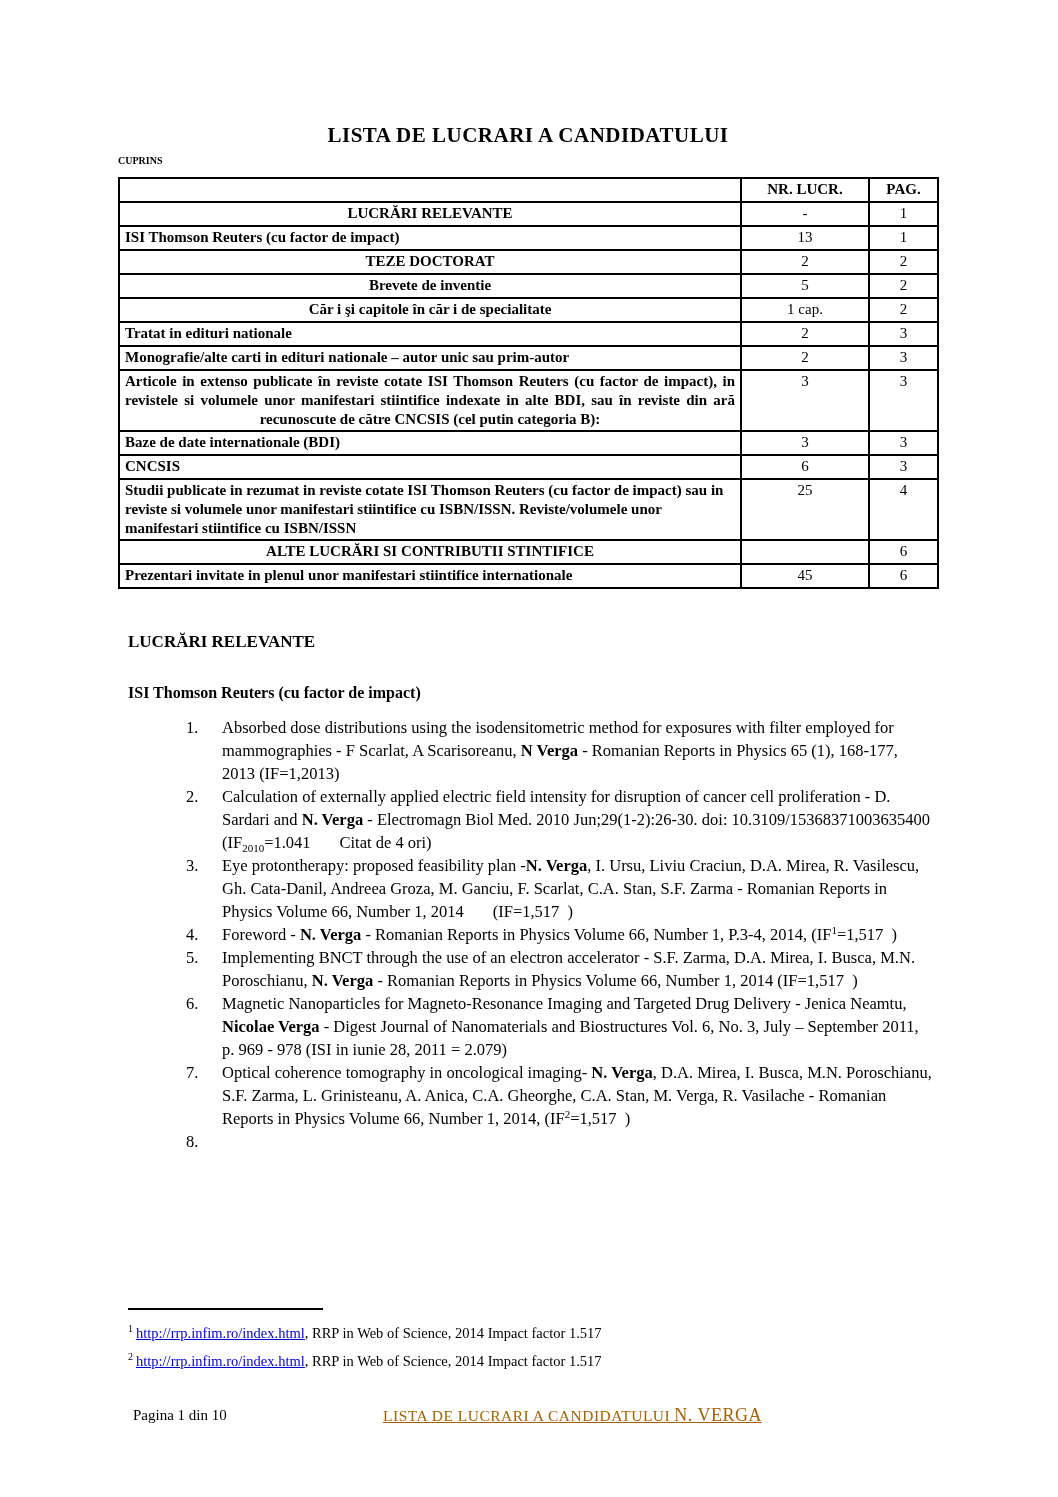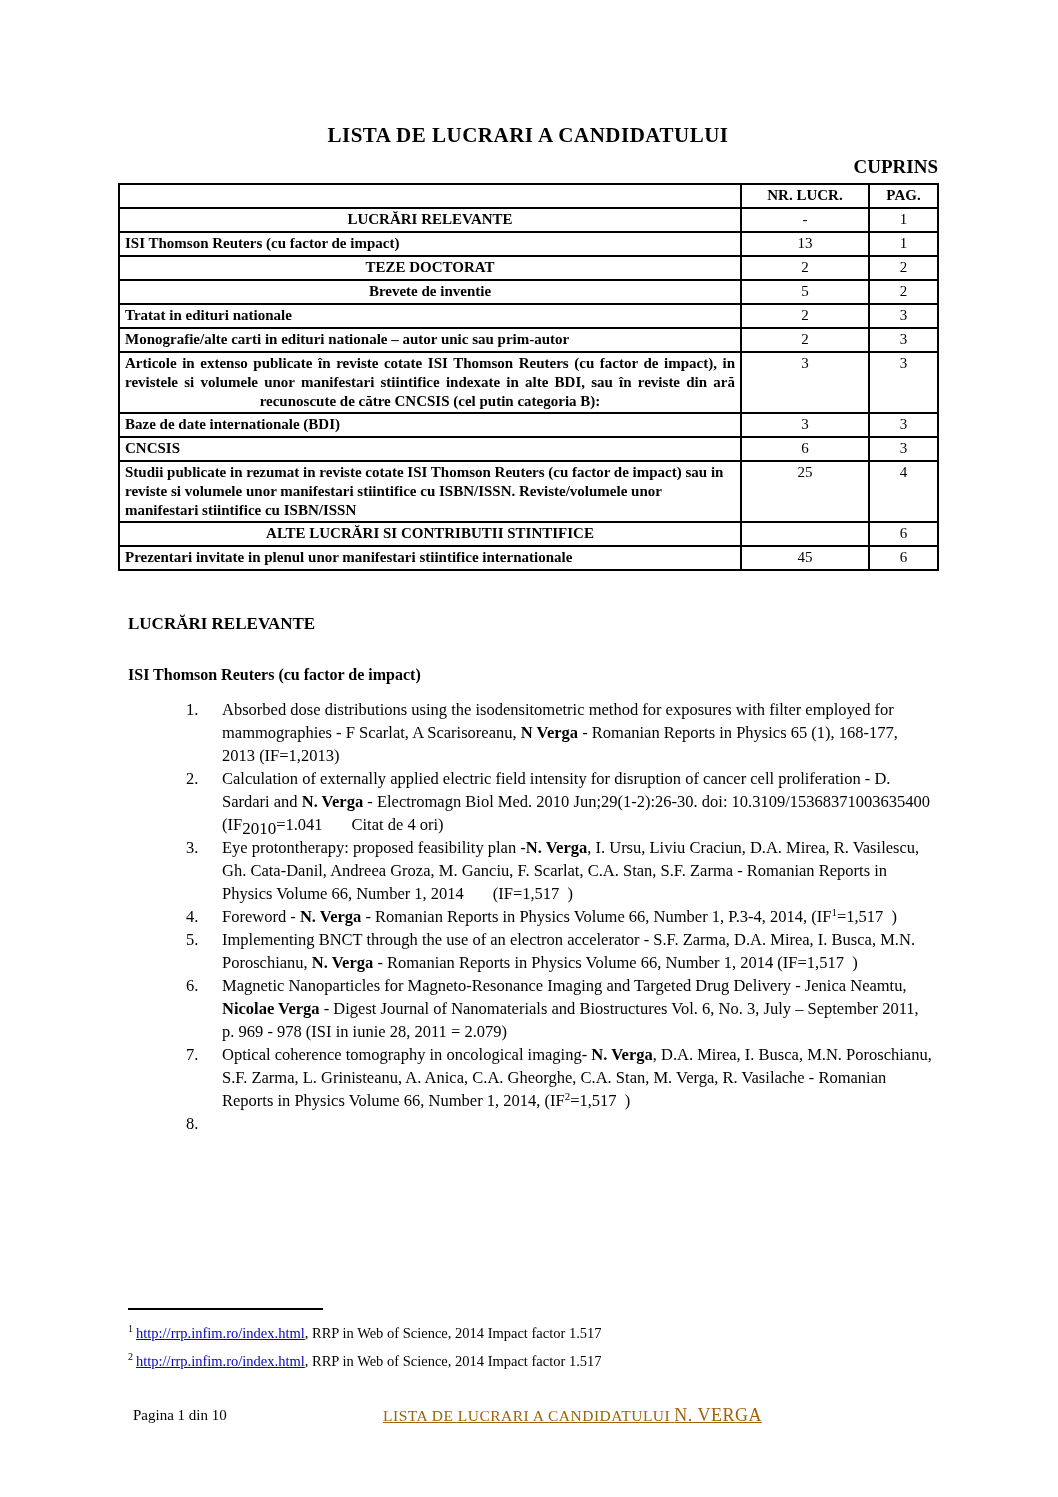--- a/index.html
+++ b/index.html
@@ -14,25 +14,25 @@
   .page { padding: 122px 120px 0 118px; }
 
   .doc-title {
     text-align: center;
     font-size: 21px;
     font-weight: bold;
     line-height: 26px;
     letter-spacing: 0.5px;
   }
   .doc-subtitle {
-    text-align: right;
-    font-size: 19px;
+    text-align: left;
+    font-size: 10px;
     font-weight: bold;
     line-height: 18px;
-    margin-top: 10px;
+    margin-top: 4px;
   }
 
   table.toc {
     border-collapse: collapse;
     margin-top: 7px;
     width: 819px;
     table-layout: fixed;
   }
   table.toc th, table.toc td {
     border: 2px solid #000000;
@@ -80,21 +80,21 @@
     width: 36px;
     flex: 0 0 36px;
   }
   .pub .txt {
     width: 710px;
     flex: 0 0 710px;
     white-space: pre-wrap;
   }
   .b { font-weight: bold; }
   .sup { vertical-align: super; font-size: 11px; line-height: 0; }
-  .sub { vertical-align: sub;  font-size: 17px; line-height: 0; font-family: Liberation Serif, serif; }
+  .sub { vertical-align: sub;  font-size: 11px; line-height: 0; font-family: Liberation Serif, serif; }
 
   .footnotes {
     position: absolute;
     left: 128px;
     top: 1308px;
     width: 760px;
   }
   .fn-rule {
     width: 195px;
     border-top: 2px solid #000000;
@@ -168,20 +168,25 @@
           <td class="lbl a-center">TEZE DOCTORAT</td>
           <td class="val">2</td>
           <td class="val">2</td>
         </tr>
         <tr>
           <td class="lbl a-center">Brevete de inventie</td>
           <td class="val">5</td>
           <td class="val">2</td>
         </tr>
         <tr>
+          <td class="lbl a-center">Căr i şi capitole în căr i de specialitate</td>
+          <td class="val">1 cap.</td>
+          <td class="val">2</td>
+        </tr>
+        <tr>
           <td class="lbl a-left">Tratat in edituri nationale</td>
           <td class="val">2</td>
           <td class="val">3</td>
         </tr>
         <tr>
           <td class="lbl a-left">Monografie/alte carti in edituri nationale – autor unic sau prim-autor</td>
           <td class="val">2</td>
           <td class="val">3</td>
         </tr>
         <tr>

